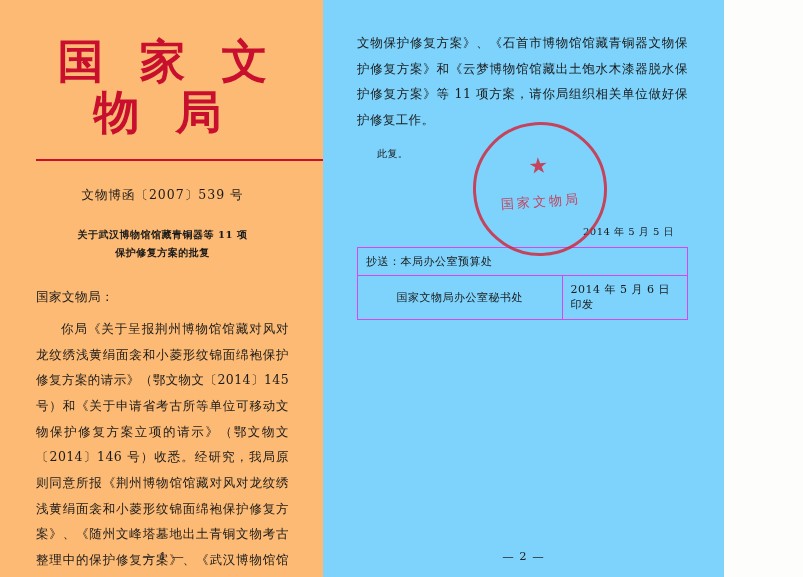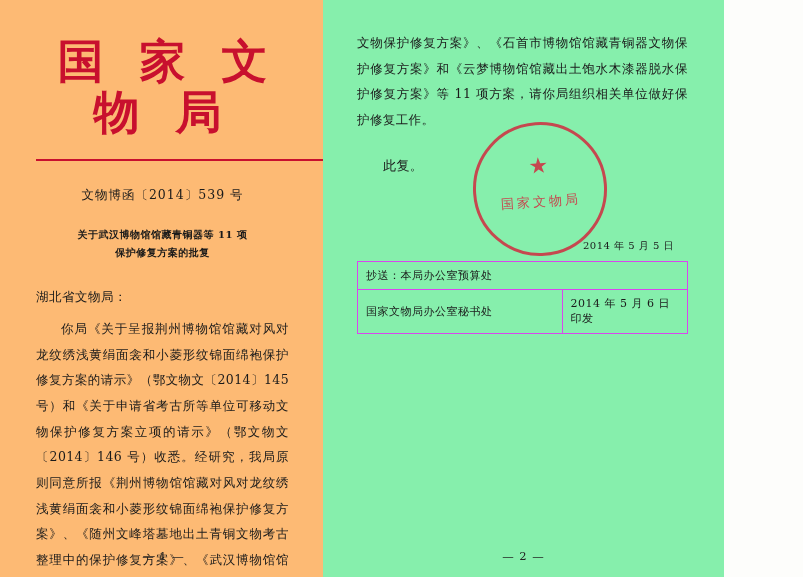--- a/index.html
+++ b/index.html
@@ -28,21 +28,21 @@
     overflow: hidden;
   }
   .sheet.left {
     width: 323px;
     padding: 2px 34px 0 36px;
     background: #fdba74;
   }
   .sheet.right {
     width: 401px;
     padding: 30px 36px 0 34px;
-    background: #86efac;
+    background: #7dd3fc;
   }
   .gutter {
     position: absolute;
     top: 0;
     left: 401px;
     width: 2px;
     height: 577px;
     background: linear-gradient(to right, rgba(0,0,0,0.10), rgba(0,0,0,0.04));
   }
 
@@ -98,23 +98,23 @@
     font-size: 12.5px;
     line-height: 2.05;
     text-align: justify;
     text-justify: inter-ideograph;
     letter-spacing: 0.4px;
   }
   .para.indent { text-indent: 2em; }
 
   .right .para { margin-top: 0; }
   .reply-line {
-    margin-top: 24px;
+    margin-top: 14px;
     text-indent: 2em;
-    font-size: 13px;
+    font-size: 10px;
     letter-spacing: 0.4px;
   }
   .sign-date {
     margin-top: 64px;
     text-align: right;
     padding-right: 14px;
     font-size: 10px;
     letter-spacing: 0.5px;
   }
 
@@ -163,21 +163,21 @@
     width: 100%;
     border-collapse: collapse;
     font-size: 11px;
   }
   .ftable td {
     border: 1px solid #d946ef;
     padding: 6px 8px;
     letter-spacing: 0.5px;
     line-height: 1.4;
   }
-  .ftable td.wide { width: 62%; }
+  .ftable td.wide { width: 62%; text-align: center; }
   .ftable td.half { width: 50%; }
 
   
   .pagenum {
     position: absolute;
     bottom: 14px;
     left: 0;
     right: 0;
     text-align: center;
     font-size: 11.5px;
@@ -191,28 +191,28 @@
 
 <div class="page">
 
   <div class="sheet left">
 
     <div class="masthead">
       <div class="masthead-title">国 家 文 物 局</div>
       <div class="masthead-rule"></div>
     </div>
 
-    <div class="doc-number">文物博函〔2014〕539 号</div>
+    <div class="doc-number">文物博函〔2007〕539 号</div>
 
     <div class="doc-title">
       <div>关于武汉博物馆馆藏青铜器等 11 项</div>
       <div>保护修复方案的批复</div>
     </div>
 
-    <div class="addressee">湖北省文物局：</div>
+    <div class="addressee">国家文物局：</div>
 
     <div class="para indent">你局《关于呈报荆州博物馆馆藏对风对龙纹绣浅黄绢面衾和小菱形纹锦面绵袍保护修复方案的请示》（鄂文物文〔2014〕145 号）和《关于申请省考古所等单位可移动文物保护修复方案立项的请示》（鄂文物文〔2014〕146 号）收悉。经研究，我局原则同意所报《荆州博物馆馆藏对风对龙纹绣浅黄绢面衾和小菱形纹锦面绵袍保护修复方案》、《随州文峰塔墓地出土青铜文物考古整理中的保护修复方案》、《武汉博物馆馆藏青铜器文物保护修复方案》、《荆州博物馆沙岙等地竹木漆器保护修复方案》、《荆州博物馆藏简牍保护修复方案（二）》、《木漆器类文物保护修复方案编制》、《襄阳麋战岗墓地出土竹木漆器保护修复方案》、《涌水县博物馆藏古藉善本保护修复方案》、《黄州区博物馆馆藏木漆器</div>
 
     <div class="pagenum">— 1 —</div>
   </div>
 
   <div class="gutter"></div>
 
   <div class="sheet right">
 

